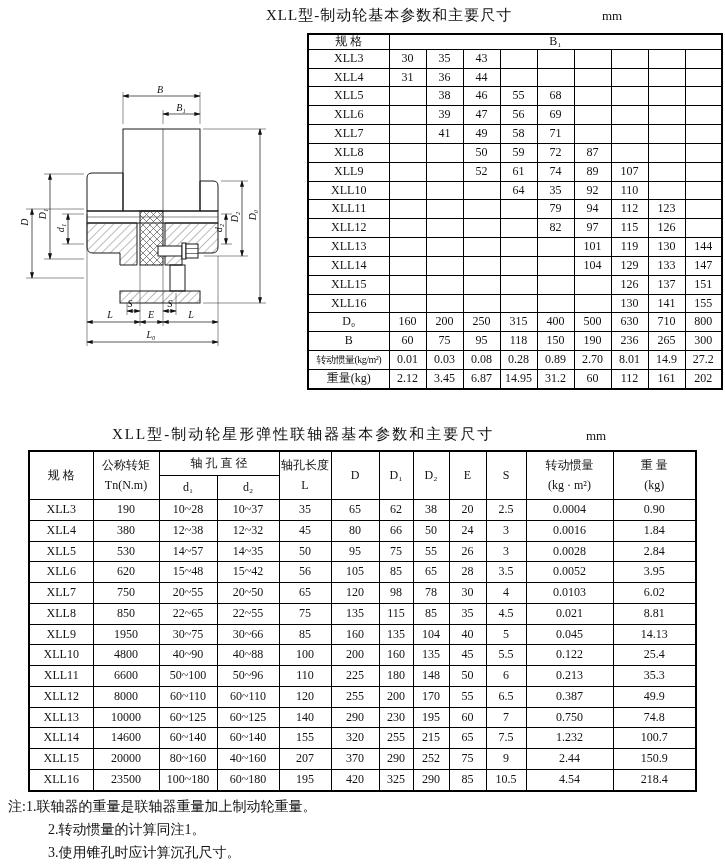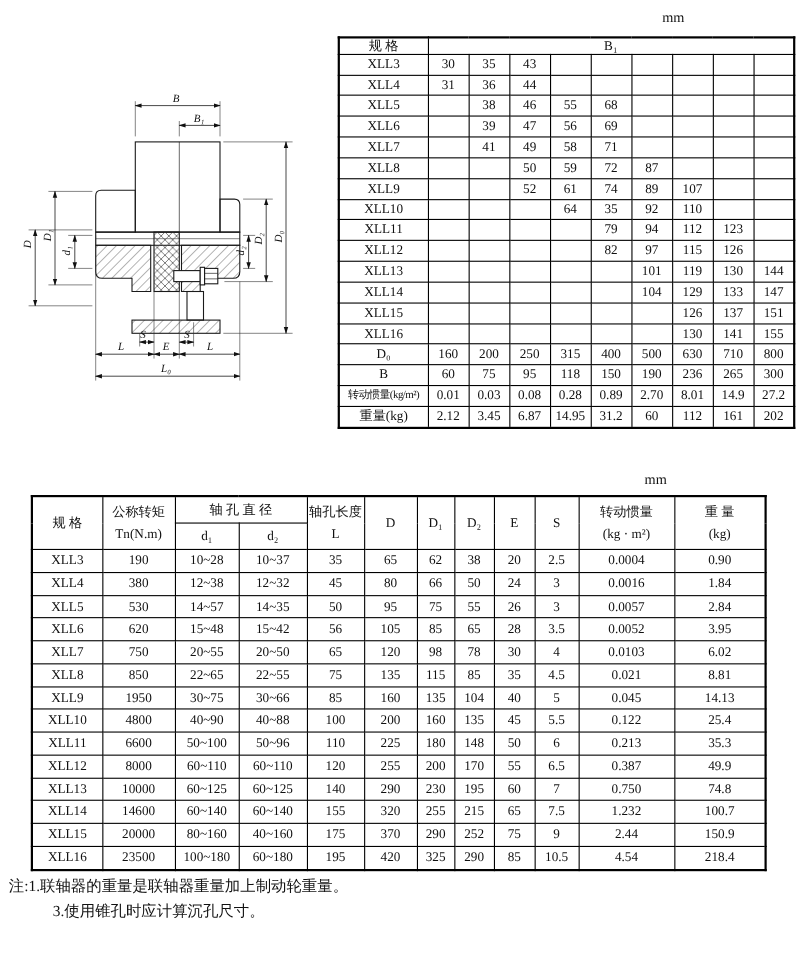--- a/index.html
+++ b/index.html
@@ -22,20 +22,21 @@
   .foot{font-size:14px;line-height:23px;white-space:nowrap;}
   .foot .ind{padding-left:40px;}
   svg text{font-family:"Liberation Serif","DejaVu Serif",serif;font-style:italic;
            font-size:10px;fill:#111;}
 </style>
 </head>
 <body>
 
 <div class="page">
 
+  <div class="abs title" style="left:266px;top:6px;">XLL型-制动轮基本参数和主要尺寸</div>
   <div class="abs unit" style="left:602px;top:8px;">mm</div>
 
   <div class="abs" style="left:10px;top:64px;width:300px;height:340px;">
     <svg width="300" height="340" viewBox="0 0 300 340">
       <defs>
         <pattern id="dh" width="6" height="6" patternUnits="userSpaceOnUse" patternTransform="rotate(45)">
           <line x1="0" y1="0" x2="0" y2="6" stroke="#555" stroke-width="0.8"></line>
         </pattern>
         <pattern id="xh" width="7" height="7" patternUnits="userSpaceOnUse">
           <path d="M0,7 L7,0 M0,0 L7,7" stroke="#555" stroke-width="0.7" fill="none"></path>
@@ -360,20 +361,21 @@
           <td>31.2</td>
           <td>60</td>
           <td>112</td>
           <td>161</td>
           <td>202</td>
         </tr>
       </tbody>
   </table>
 
 
+  <div class="abs title" style="left:112px;top:425px;letter-spacing:2px;">XLL型-制动轮星形弹性联轴器基本参数和主要尺寸</div>
   <div class="abs unit" style="left:586px;top:428px;">mm</div>
 
   <table id="table2" class="abs" style="left:28px;top:450px;">
     <colgroup>
       <col style="width:64px">
         <col style="width:66px">
         <col style="width:58px">
         <col style="width:62px">
       <col style="width:52px">
         <col style="width:48px">
@@ -448,21 +450,21 @@
           <td>XLL5</td>
           <td>530</td>
           <td>14~57</td>
           <td>14~35</td>
           <td>50</td>
           <td>95</td>
           <td>75</td>
           <td>55</td>
           <td>26</td>
           <td>3</td>
-          <td>0.0057</td>
+          <td>0.0028</td>
           <td>2.84</td>
         </tr>
         <tr>
           <td>XLL6</td>
           <td>620</td>
           <td>15~48</td>
           <td>15~42</td>
           <td>56</td>
           <td>105</td>
           <td>85</td>
@@ -582,21 +584,21 @@
           <td>65</td>
           <td>7.5</td>
           <td>1.232</td>
           <td>100.7</td>
         </tr>
         <tr>
           <td>XLL15</td>
           <td>20000</td>
           <td>80~160</td>
           <td>40~160</td>
-          <td>175</td>
+          <td>207</td>
           <td>370</td>
           <td>290</td>
           <td>252</td>
           <td>75</td>
           <td>9</td>
           <td>2.44</td>
           <td>150.9</td>
         </tr>
         <tr>
           <td>XLL16</td>
@@ -610,16 +612,17 @@
           <td>85</td>
           <td>10.5</td>
           <td>4.54</td>
           <td>218.4</td>
         </tr>
       </tbody>
   </table>
 
   <div class="abs foot" style="left:8px;top:795px;">
     <div>注:1.联轴器的重量是联轴器重量加上制动轮重量。</div>
+    <div class="ind">2.转动惯量的计算同注1。</div>
     <div class="ind">3.使用锥孔时应计算沉孔尺寸。</div>
   </div>
 
 </div>
 
 </body></html>

